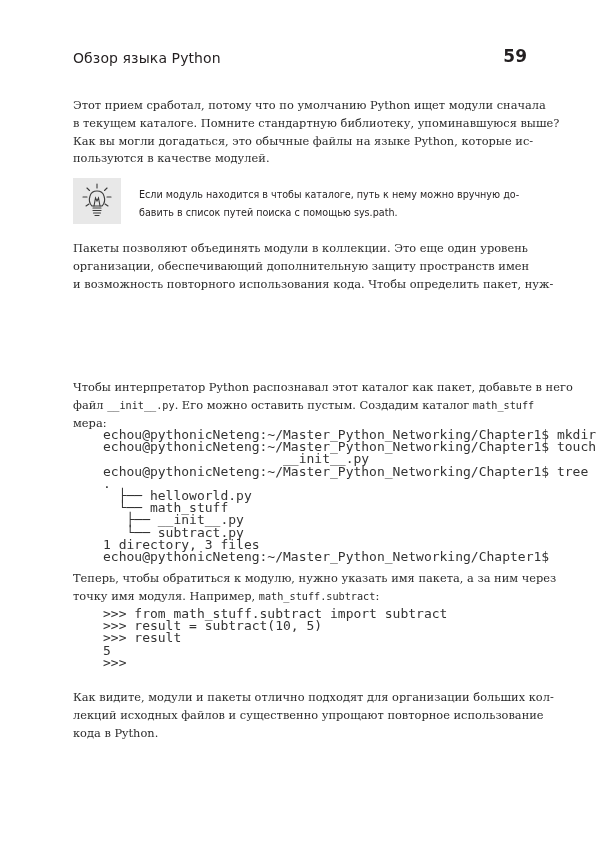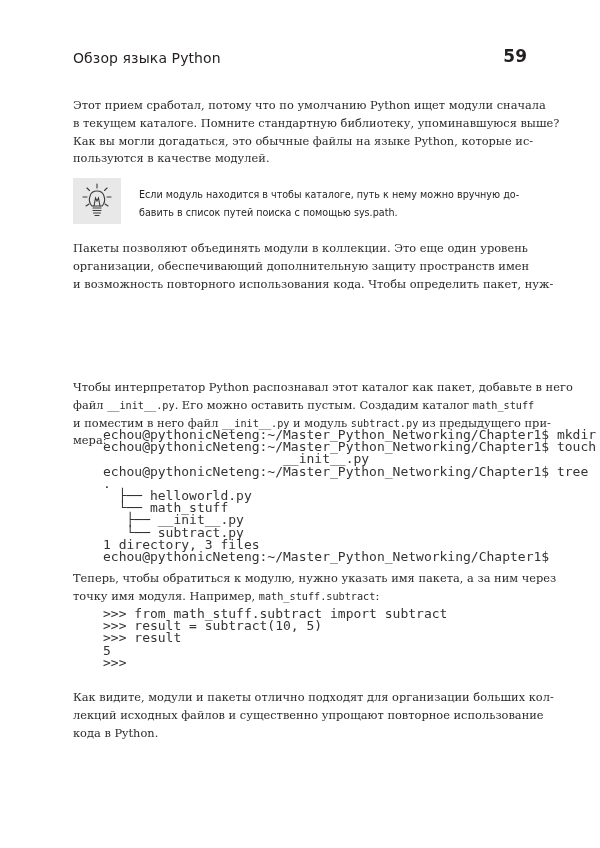--- a/index.html
+++ b/index.html
@@ -61,21 +61,20 @@
 
 <div class="p" style="top:240px;">
   <span class="line">Пакеты позволяют объединять модули в коллекции. Это еще один уровень</span>
   <span class="line">организации, обеспечивающий дополнительную защиту пространств имен</span>
   <span class="line">и возможность повторного использования кода. Чтобы определить пакет, нуж-</span>
 </div>
 
 <div class="p" style="top:331px;margin-top:48px;">
   <span class="line">Чтобы интерпретатор Python распознавал этот каталог как пакет, добавьте в него</span>
   <span class="line"><span>файл </span><span class="code-inline">__init__.py</span><span>. Его можно оставить пустым. Создадим каталог </span><span class="code-inline">math_stuff</span></span>
-  <span class="line"><span>и поместим в него файл </span><span class="code-inline">__init__.py</span><span> и модуль </span><span class="code-inline">subtract.py</span><span> из предыдущего при-</span></span>
   <span class="line last">мера:</span>
 </div>
 
 <pre class="code-block" style="top:417px;">echou@pythonicNeteng:~/Master_Python_Networking/Chapter1$ mkdir math_stuff
 echou@pythonicNeteng:~/Master_Python_Networking/Chapter1$ touch math_stuff/
                        __init__.py
 echou@pythonicNeteng:~/Master_Python_Networking/Chapter1$ tree
 .
   ├── helloworld.py
   └── math_stuff

